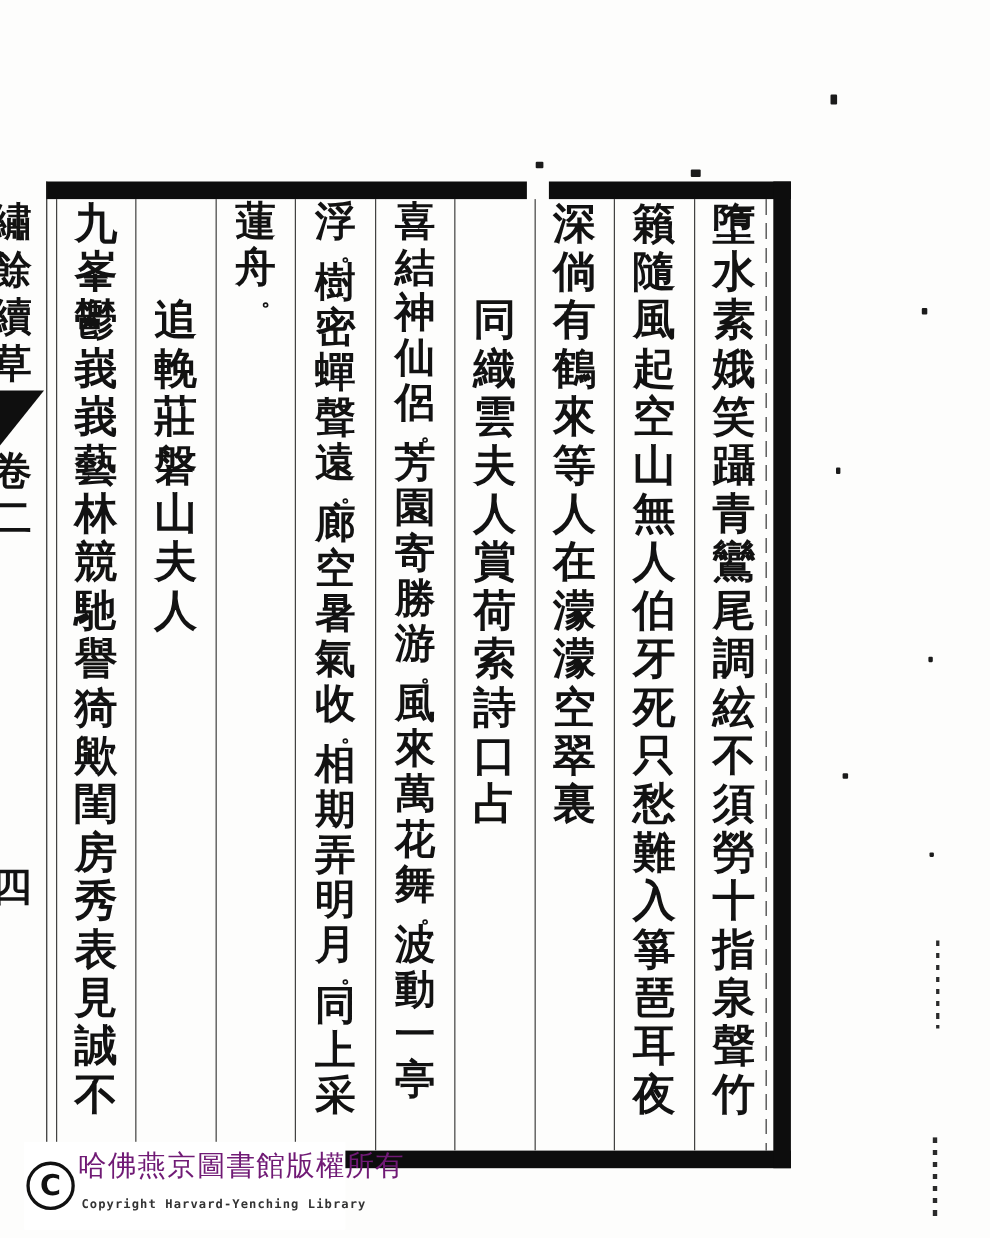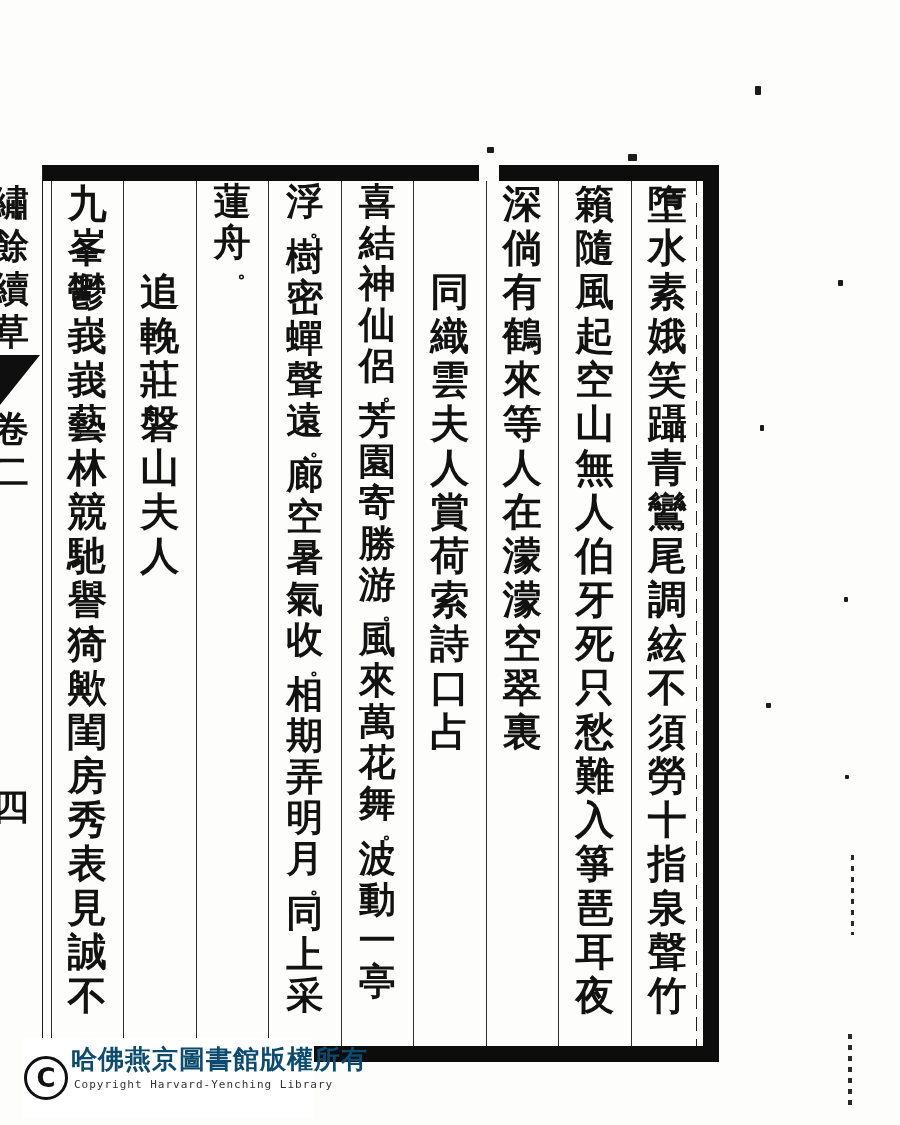--- a/index.html
+++ b/index.html
@@ -38,23 +38,23 @@
   #fold-triangle{width:0;height:0;border-top:50px solid #0f0f0f;border-right:40px solid transparent;
     margin:2px 0 2px 0;}
   #spine-page-number{margin-top:292px;}
   
   #stamp{position:absolute;left:22px;top:1038px;width:292px;height:80px;background:#ffffff;z-index:5;}
   #stamp-symbol{
     position:absolute;left:2px;top:18px;width:38px;height:38px;border:3px solid #111;border-radius:50%;
     text-align:center;line-height:38px;font-size:26px;font-weight:bold;color:#111;
     font-family:"DejaVu Sans","Liberation Sans",sans-serif;
   }
-  #stamp-cn{position:absolute;left:49px;top:4px;width:240px;font-size:26px;font-weight:bold;
-    letter-spacing:1px;color:#0c4a6e;white-space:nowrap;text-align:right;}
-  #stamp-en{position:absolute;left:52px;top:40px;font-size:11px;font-weight:normal;letter-spacing:1px;
+  #stamp-cn{position:absolute;left:49px;top:4px;width:240px;font-size:26px;font-weight:normal;
+    letter-spacing:1px;color:#701a75;white-space:nowrap;text-align:right;}
+  #stamp-en{position:absolute;left:52px;top:50px;font-size:11px;font-weight:bold;letter-spacing:1px;
     color:#333;font-family:"DejaVu Sans Mono","Liberation Mono",monospace;white-space:nowrap;}
   
   .speck{position:absolute;background:#1b1b1b;border-radius:1px;}
   .dotted-v{position:absolute;background:repeating-linear-gradient(#2a2a2a 0 5px,transparent 5px 11px);}
 </style>
 </head>
 <body>
 
 <div class="bar" id="border-top"></div>
 <div class="bar" id="border-bottom"></div>

